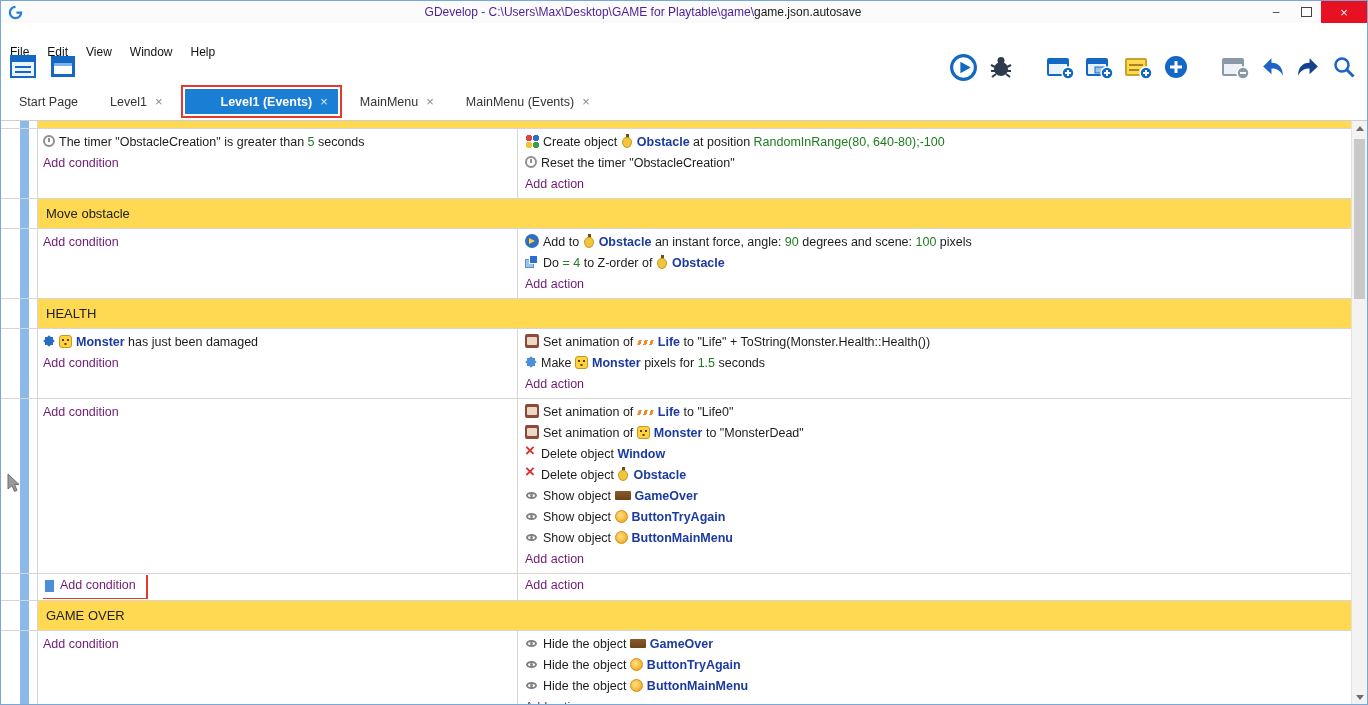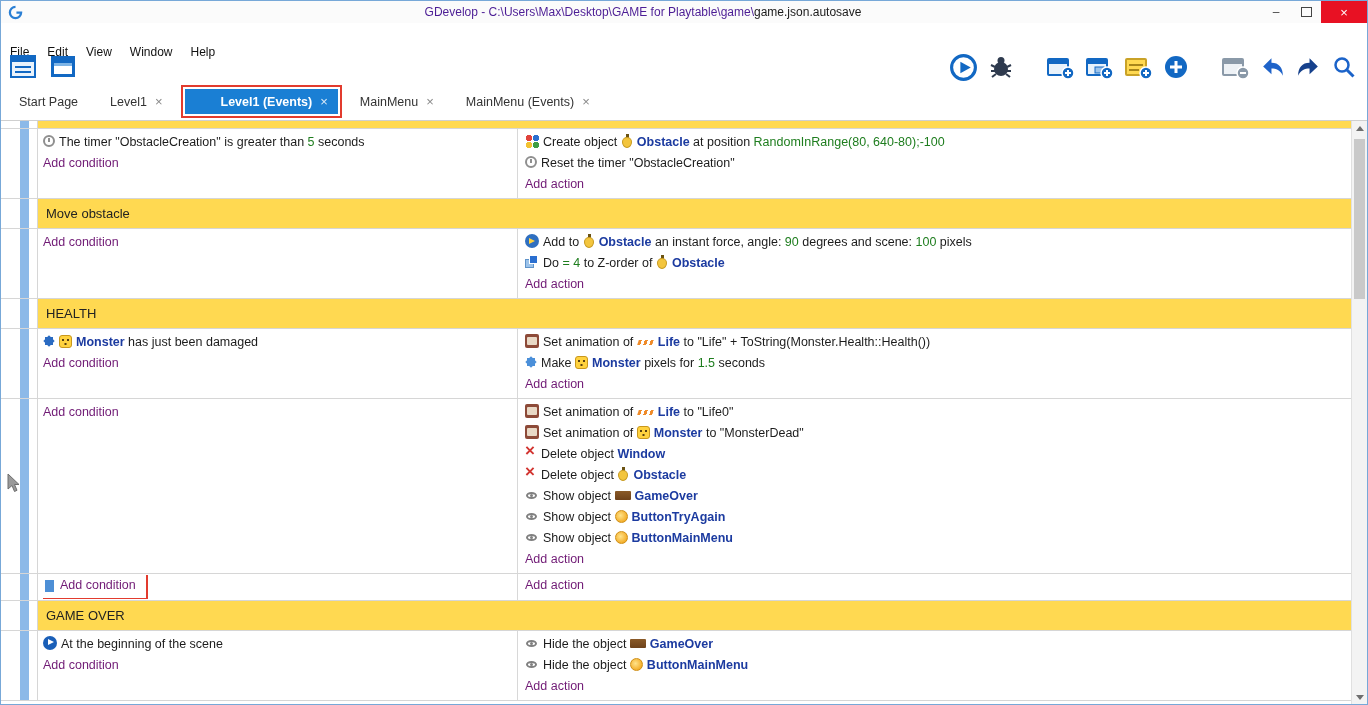--- a/index.html
+++ b/index.html
@@ -367,25 +367,25 @@
             <div class="bar"></div>
           </div>
           <div class="comment">GAME OVER</div>
         </div>
         <div class="row">
           <div class="gutter">
             <div class="bar"></div>
           </div>
           <div class="event">
             <div class="conditions">
-              <div class="line"><span class="icon scene-begin-icon"></span><span class="seg-p">At the beginning of the scene</span></div>
               <div class="line add">Add condition</div>
             </div>
             <div class="actions">
               <div class="line"><span class="icon visibility-icon"></span><span class="seg-p">Hide the object </span><span class="icon gameover-icon"></span><span class="seg-o">GameOver</span></div>
+              <div class="line"><span class="icon visibility-icon"></span><span class="seg-p">Hide the object </span><span class="icon button-icon"></span><span class="seg-o">ButtonTryAgain</span></div>
               <div class="line"><span class="icon visibility-icon"></span><span class="seg-p">Hide the object </span><span class="icon button-icon"></span><span class="seg-o">ButtonMainMenu</span></div>
               <div class="line add">Add action</div>
             </div>
           </div>
         </div>
       </div>
     <svg class="cursor" width="14" height="20" viewBox="0 0 14 20">
       <polygon points="1,1 1,16 5,12.5 7.5,18.5 10,17.3 7.5,11.5 12,11.5" fill="#9a9a9a" stroke="#6e6e6e"></polygon>
     </svg>
     <div class="scrollbar">

